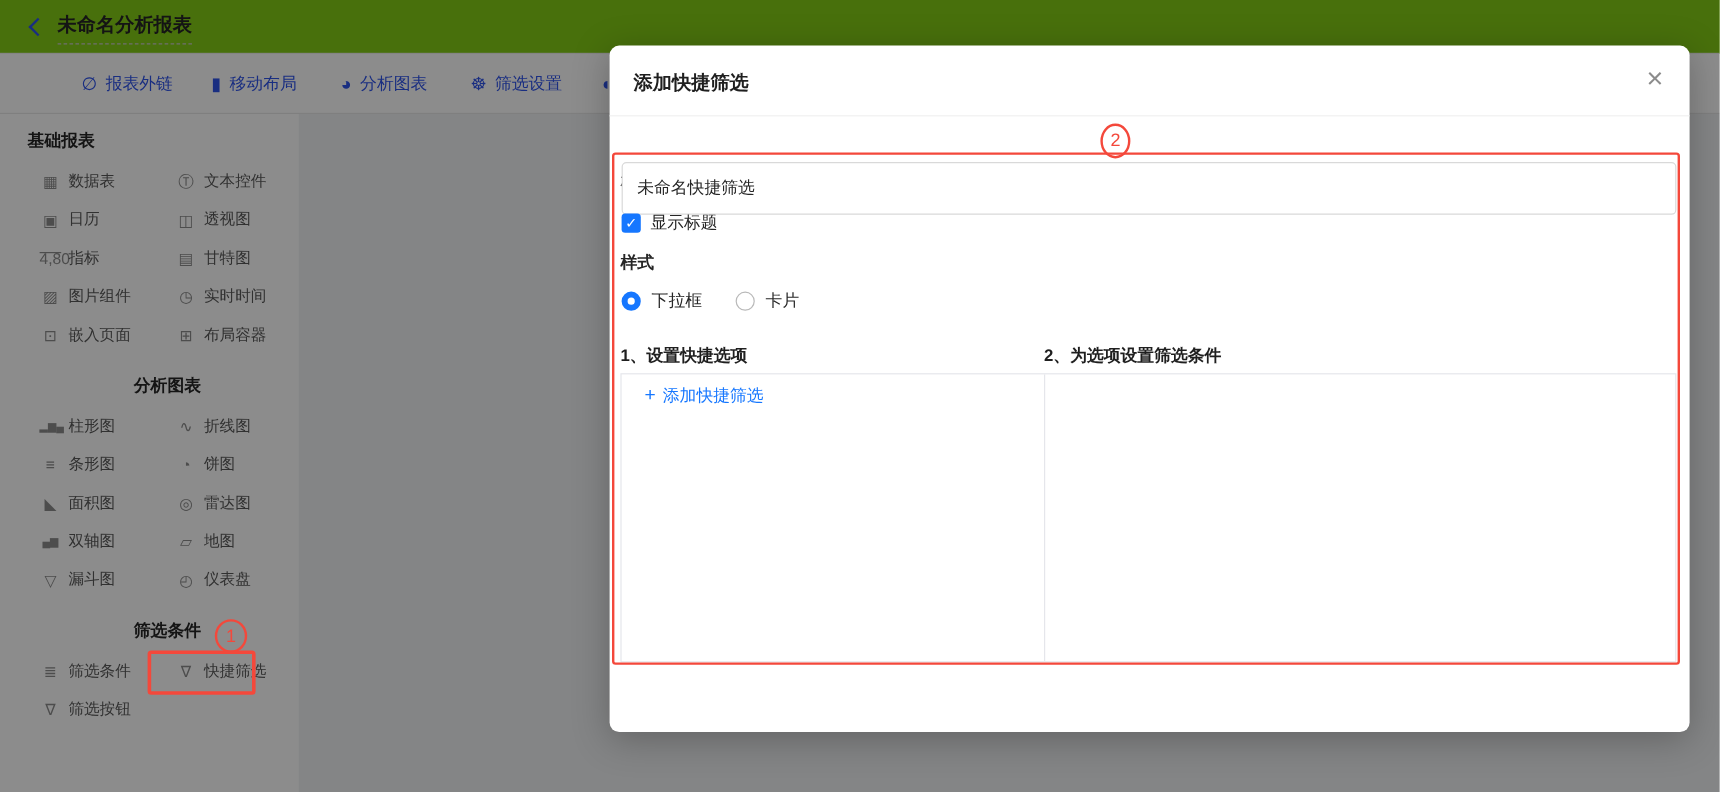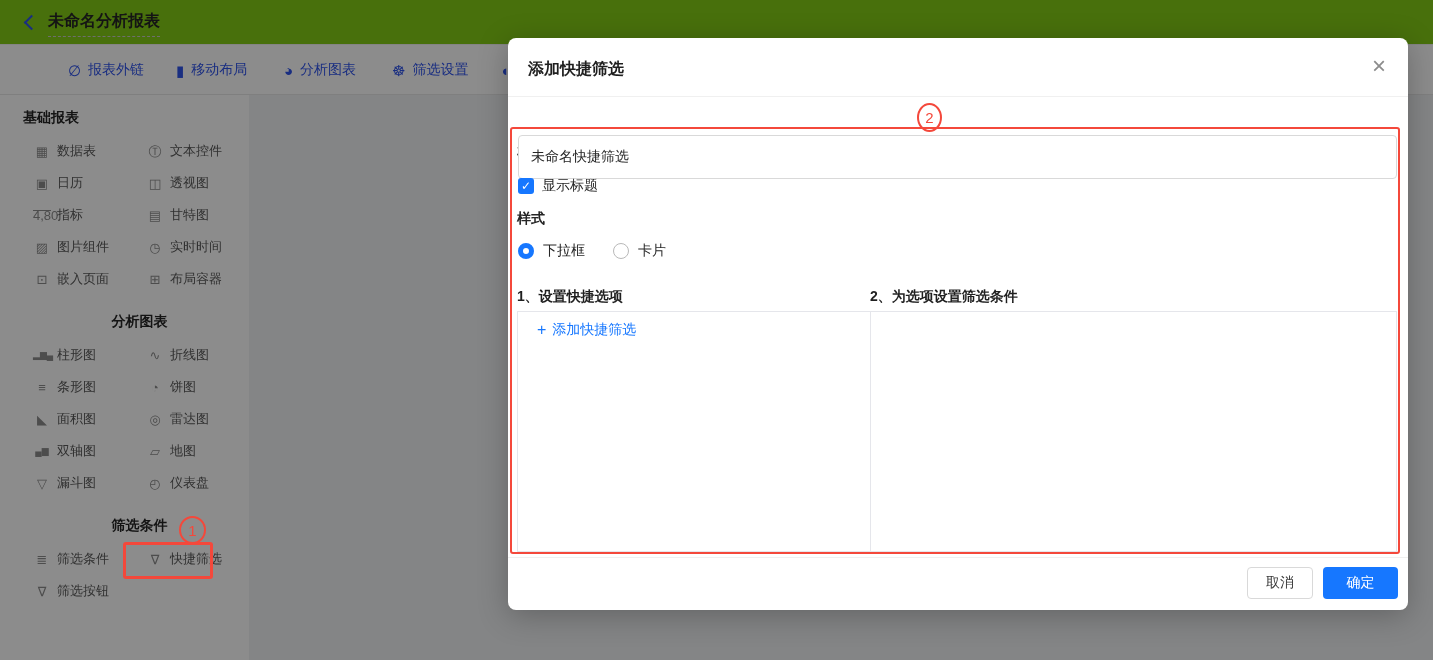--- a/index.html
+++ b/index.html
@@ -271,22 +271,18 @@
   <div class="panel-header" style="left:362px;">2、为选项设置筛选条件</div>
 
   <div class="panel-box">
     <div class="panel-divider"></div>
     <div class="add-link">
       <span class="plus">+</span>
       <span>添加快捷筛选</span>
     </div>
   </div>
 
-  <div class="m-footer">
-    <button class="btn btn-cancel">取消</button>
-    <button class="btn btn-confirm">确定</button>
-  </div>
 </div>
 
 <div class="ann ann-circle ann-circle-1">1</div>
 <div class="ann ann-box ann-box-1"></div>
 <div class="ann ann-circle ann-circle-2">2</div>
 <div class="ann ann-box ann-box-2"></div>
 
 </body></html>

